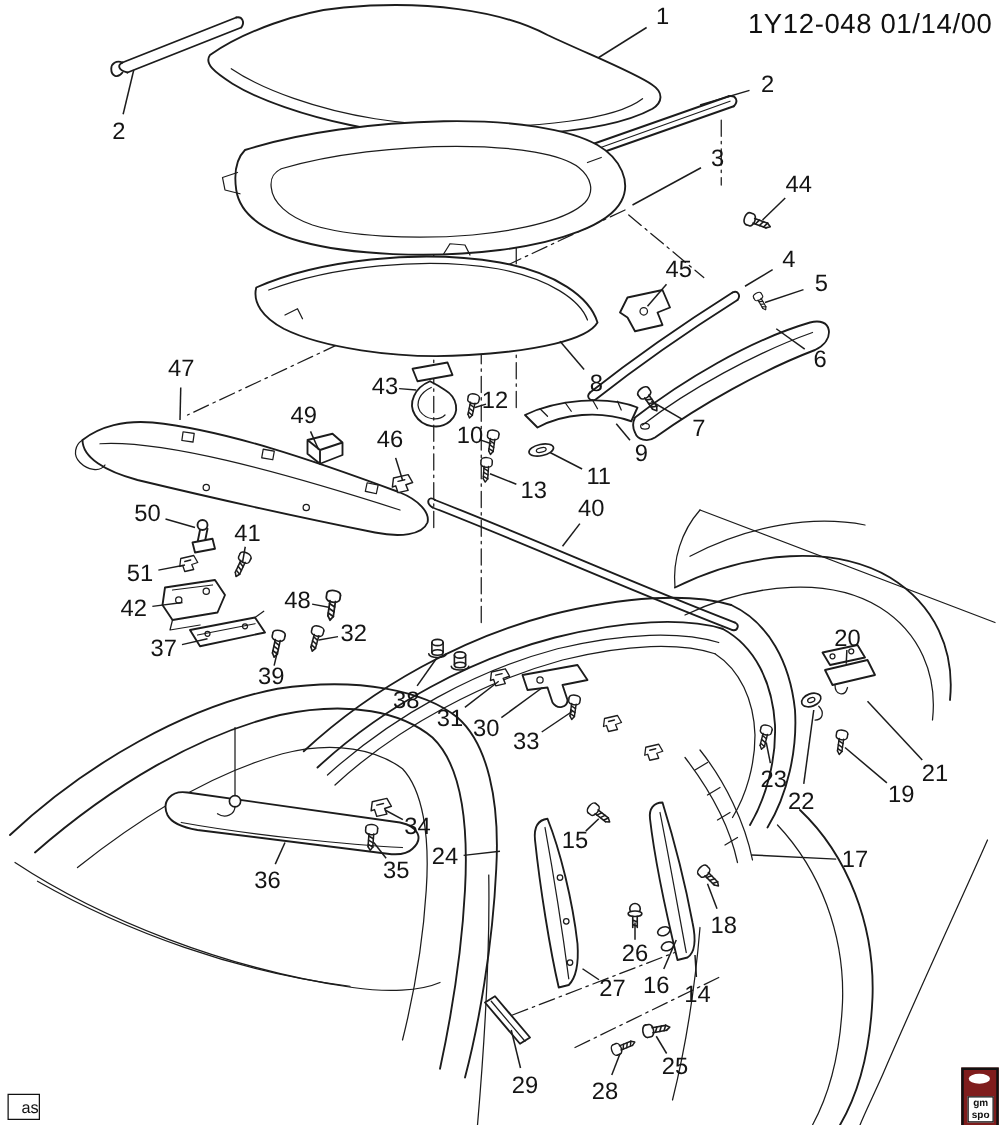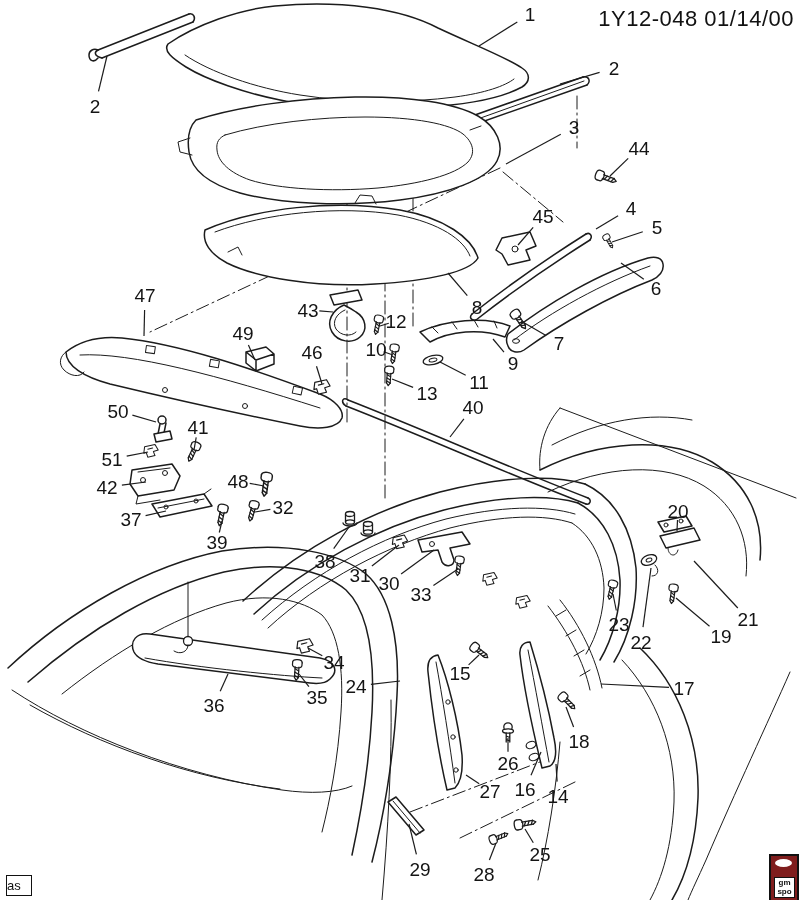--- a/index.html
+++ b/index.html
@@ -1,21 +1,21 @@
 <!DOCTYPE html>
 <html><head>
 <meta charset="utf-8">
 <style>
   html,body{margin:0;padding:0;background:#fff;}
   #page{position:relative;width:802px;height:900px;background:#fff;overflow:hidden;
         font-family:"Liberation Sans",sans-serif;color:#1a1a1a;}
   #art{position:absolute;left:0;top:0;}
   #title{position:absolute;top:6px;right:8px;font-size:22px;letter-spacing:.5px;color:#111;}
   #asbox{position:absolute;left:6px;top:875px;width:26px;height:21px;border:1.6px solid #111;
-         display:flex;align-items:center;justify-content:flex-start;font-size:13px;color:#111;box-sizing:border-box;}
+         display:flex;align-items:center;justify-content:flex-end;font-size:13px;color:#111;box-sizing:border-box;}
   #gmspo{position:absolute;left:769px;top:854px;width:30px;height:48px;border:2.4px solid #111;
          background:#7f1d1d;box-sizing:border-box;}
   #gmspo .oval{position:absolute;left:4px;top:3px;width:17px;height:8px;background:#fff;border-radius:50%;}
   #gmspo .txt{position:absolute;left:3px;bottom:2px;width:19px;background:#fff;border:1px solid #111;
               font-size:8px;font-weight:bold;line-height:8.5px;text-align:center;color:#111;padding:1px 0;}
   text.callout{font-family:"Liberation Sans",sans-serif;font-size:19px;fill:#141414;}
   .ink{stroke:#1c1c1c;fill:none;stroke-width:1.5;stroke-linecap:round;stroke-linejoin:round;}
   .thin{stroke-width:1;}
   .wfill{fill:#ffffff;}
 </style>

